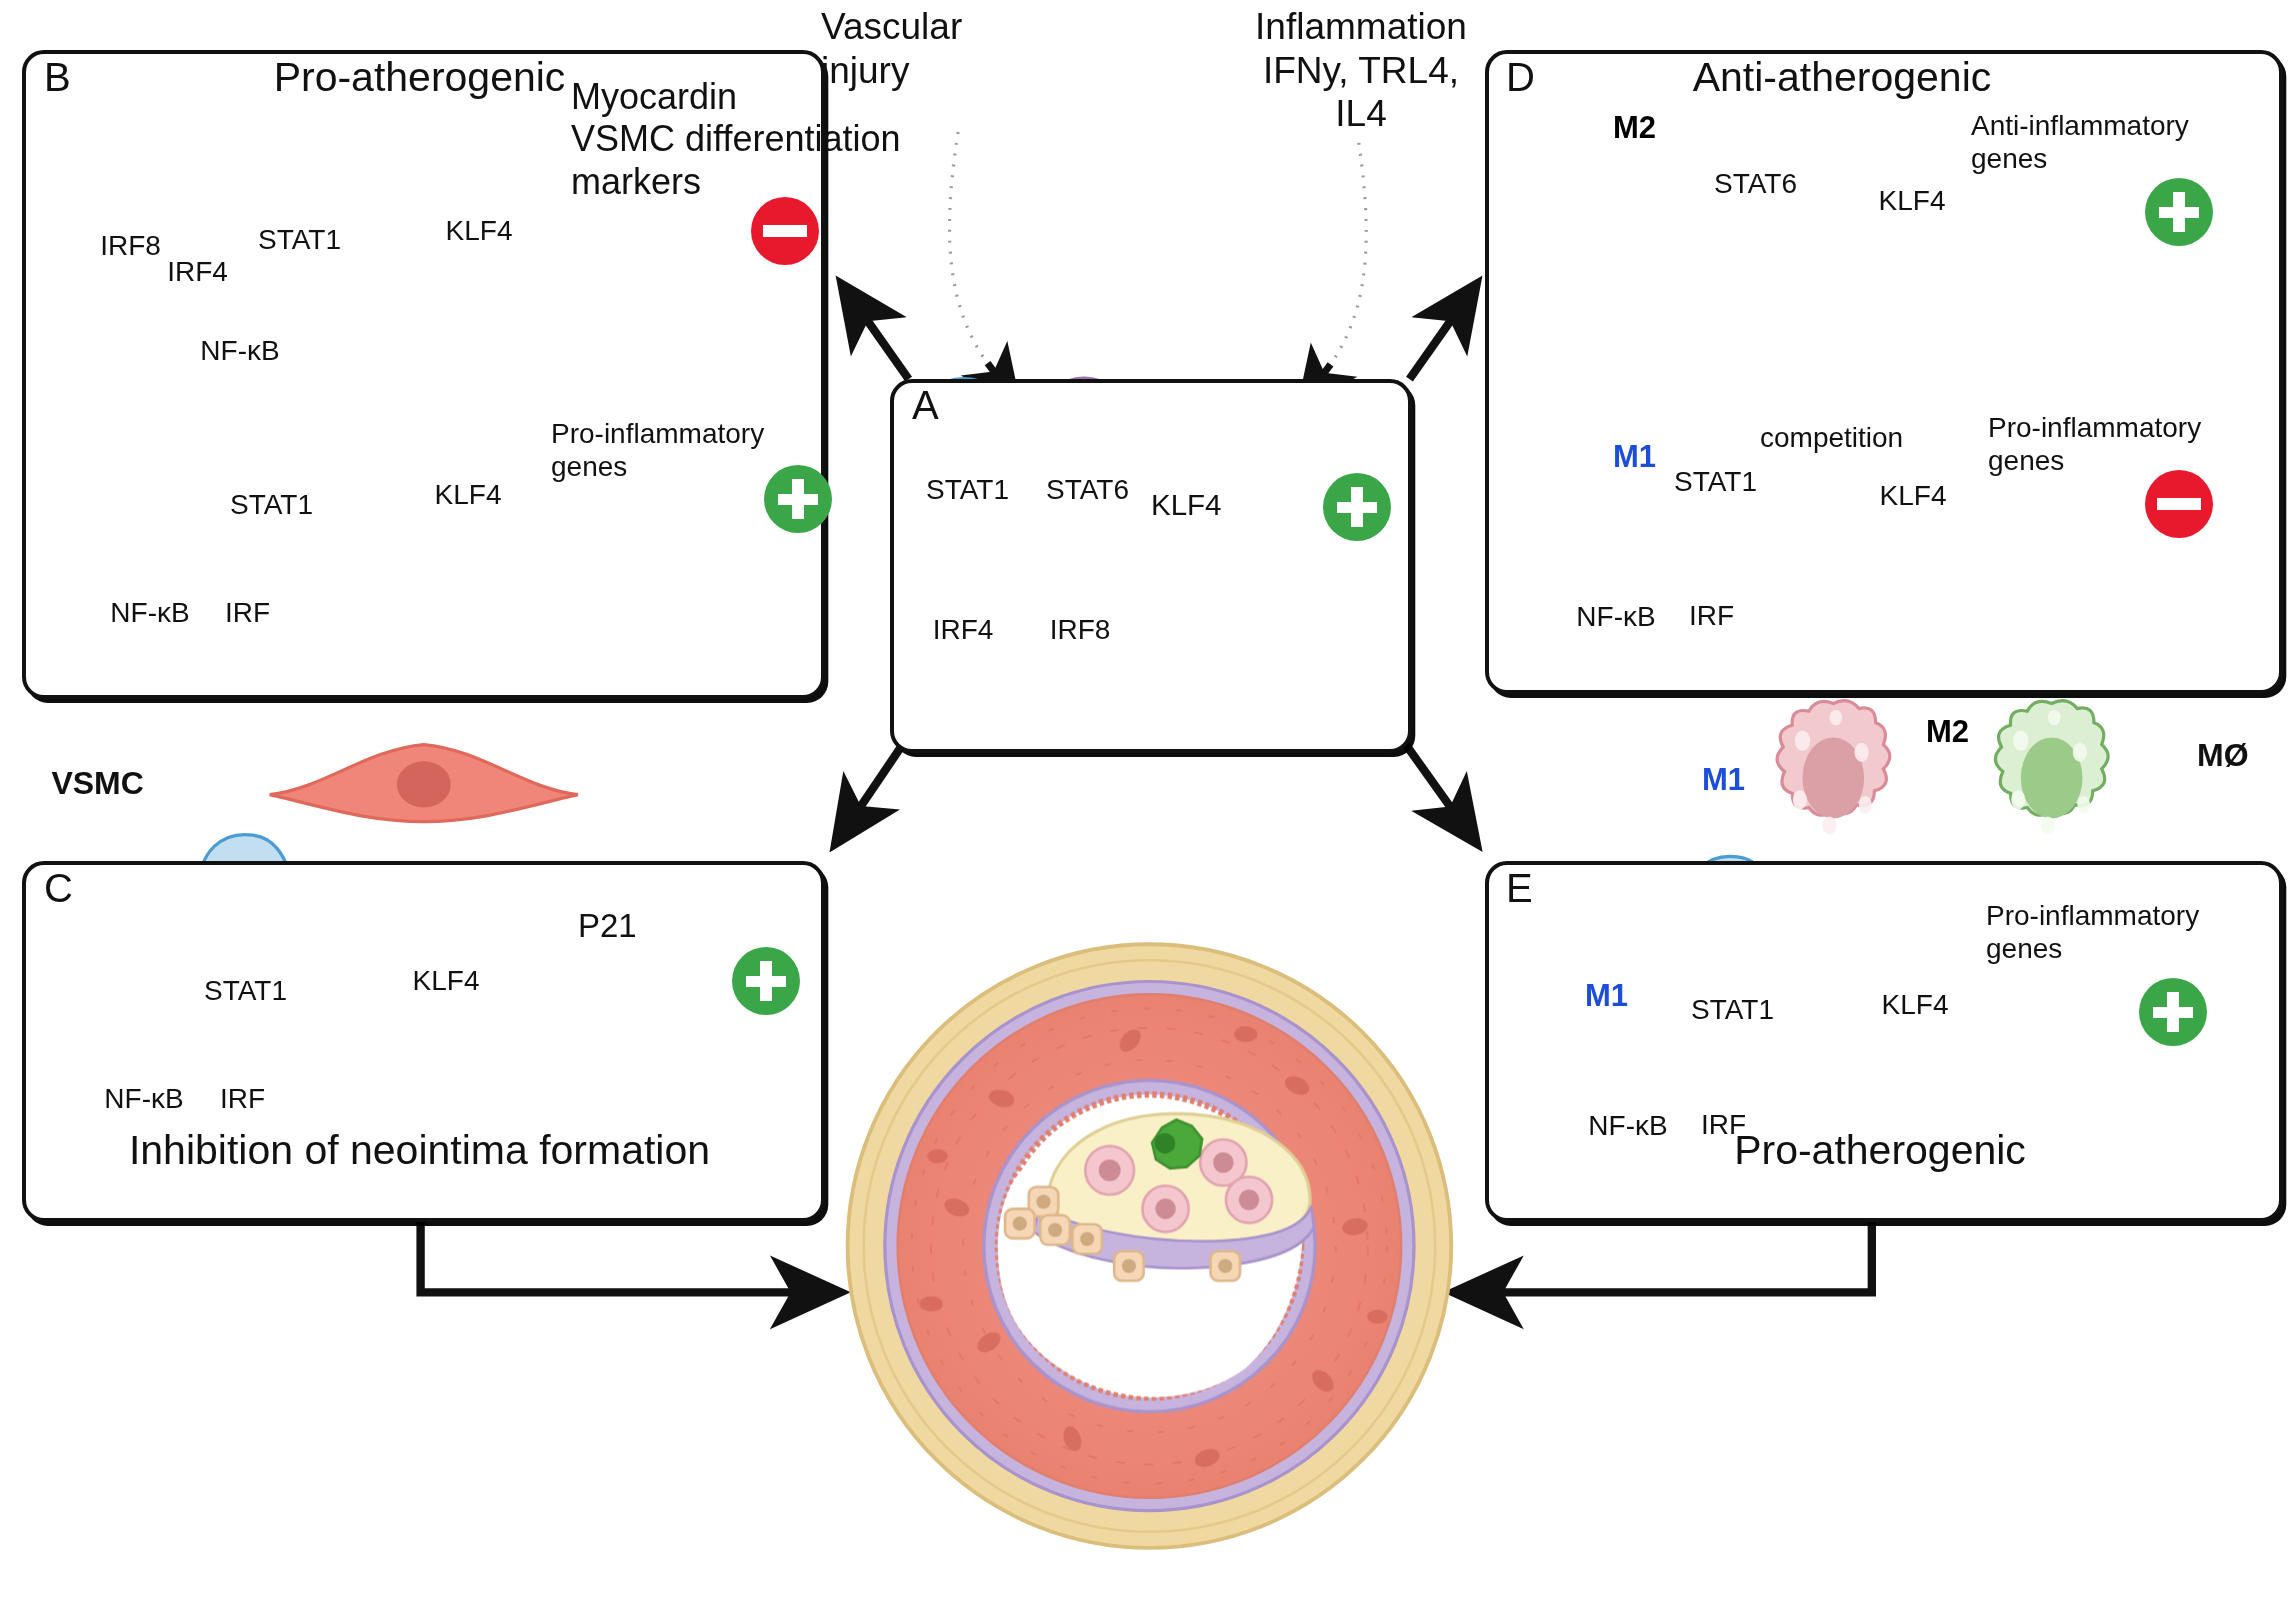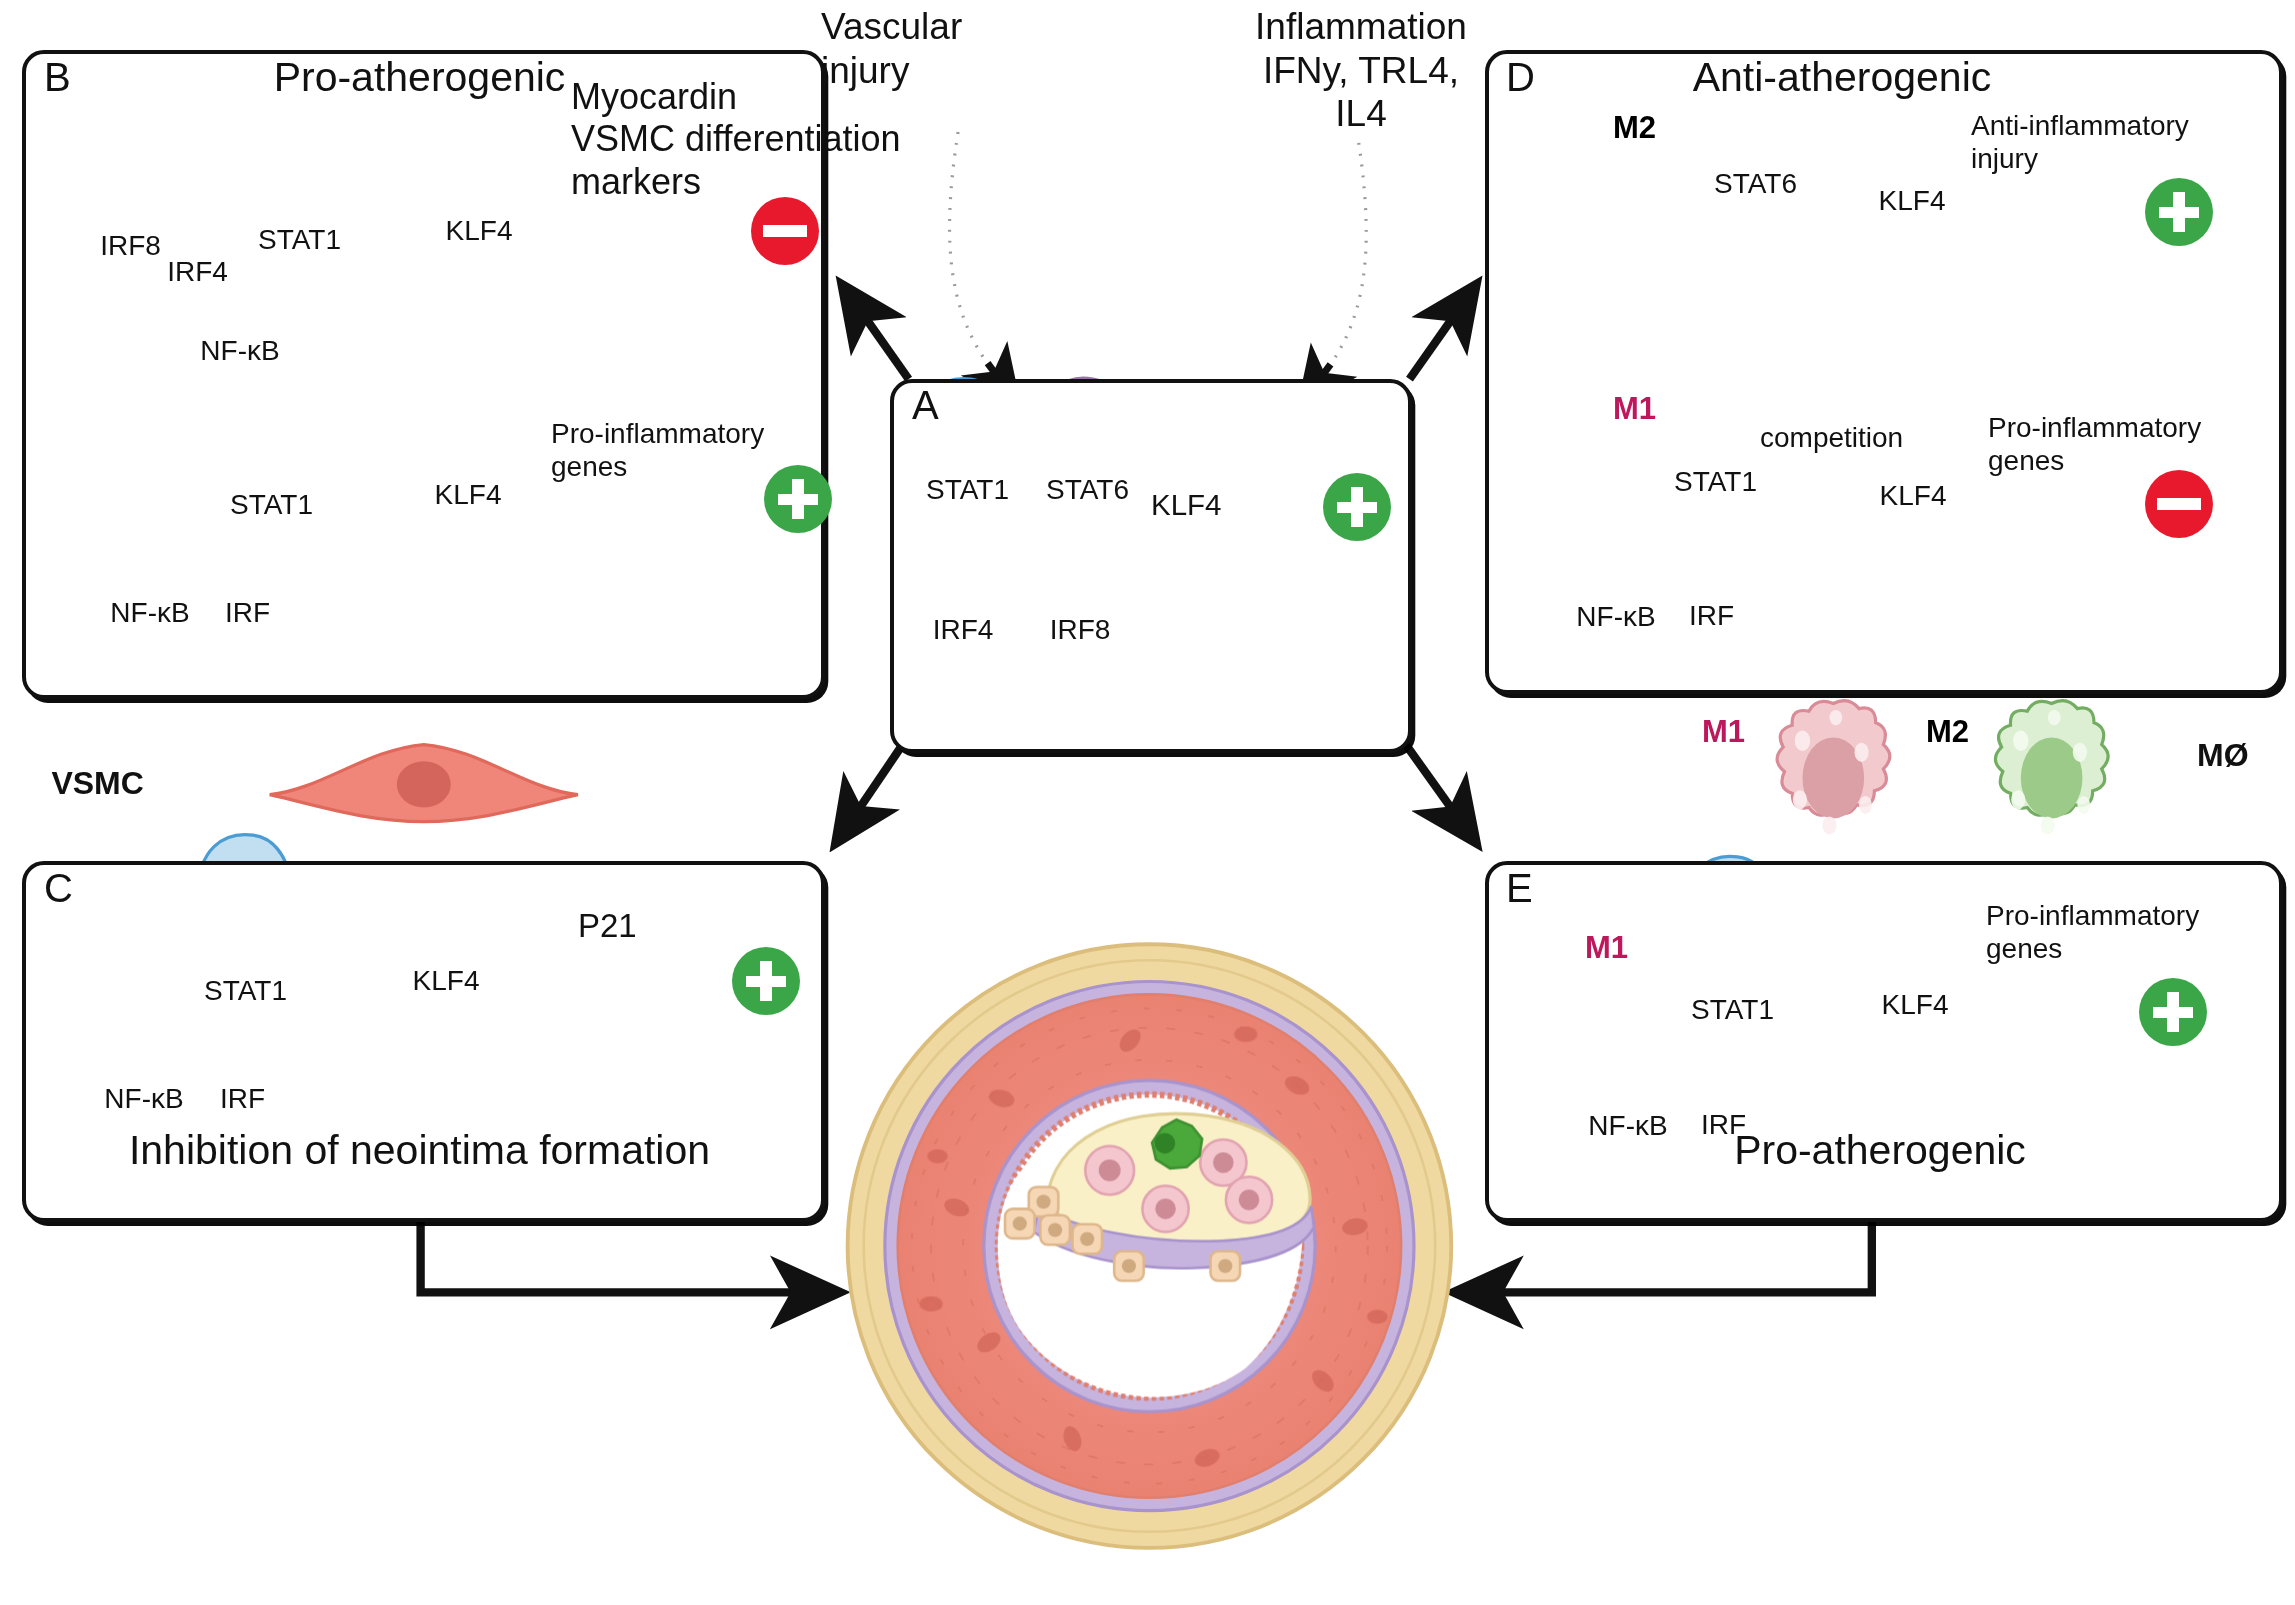--- a/index.html
+++ b/index.html
@@ -5,21 +5,21 @@
   html,body{margin:0;padding:0;background:#fff;}
   body{width:2295px;height:1606px;position:relative;overflow:hidden;
        font-family:"Liberation Sans",sans-serif;color:#000;}
   .panel{position:absolute;border:4.5px solid #111;border-radius:22px;background:#fff;
          box-shadow:3.9px 4.5px 0 -0.6px rgba(0,0,0,0.95);}
   .plabel{position:absolute;font-size:40px;line-height:1;color:#111;}
   .ptitle{position:absolute;font-size:41px;line-height:1;color:#111;text-align:center;white-space:nowrap;}
   .txt{position:absolute;font-size:29.5px;line-height:1.18;color:#111;white-space:pre-line;}
   .txtc{position:absolute;font-size:33px;line-height:1.2;color:#111;white-space:nowrap;}
   .bold{font-weight:bold;}
-  .m1lab{position:absolute;font-size:31px;font-weight:bold;color:#be185d;white-space:nowrap;}
+  .m1lab{position:absolute;font-size:31px;font-weight:bold;color:#1d4ed8;white-space:nowrap;margin-top:48px;}
   .m2lab{position:absolute;font-size:31px;font-weight:bold;color:#000000;white-space:nowrap;}
   .svgl{position:absolute;left:0;top:0;width:2295px;height:1606px;pointer-events:none;}
   .pname{position:absolute;font-size:28px;color:#111;white-space:nowrap;text-align:center;}
   .circ{position:absolute;border-radius:50%;}
   .plus-c{background:#3aa648;}
   .minus-c{background:#e8192c;}
   .plus-c::before,.plus-c::after,.minus-c::before{content:"";position:absolute;background:#fff;}
   .plus-c::before{left:20%;top:42%;width:60%;height:17%;}
   .plus-c::after{top:20%;left:41.5%;height:60%;width:17%;}
   .minus-c::before{left:18%;top:41%;width:64%;height:18%;}
@@ -453,21 +453,21 @@
 IL4</div>
 
 <div class="txt" style="left:571px;top:76px;width:360px;font-size:36px;">Myocardin
 VSMC differentiation
 markers</div>
 <div class="txt" style="left:551px;top:417px;width:270px;font-size:28px;">Pro-inflammatory
 genes</div>
 <div class="txt" style="left:1151px;top:488px;width:193px;font-size:29.5px;">KLF4</div>
 <div class="txt" style="left:578px;top:907px;width:193px;font-size:33px;">P21</div>
 <div class="txt" style="left:1971px;top:109px;width:283px;font-size:28px;">Anti-inflammatory
-injury</div>
+genes</div>
 <div class="txt" style="left:1988px;top:411px;width:283px;font-size:28px;">Pro-inflammatory
 genes</div>
 <div class="txt" style="left:1986px;top:899px;width:283px;font-size:28px;">Pro-inflammatory
 genes</div>
 
 <div class="txt" style="left:1760px;top:421px;width:231px;font-size:28px;">competition</div>
 
 <div class="m2lab" style="left:1613px;top:110px;">M2</div>
 <div class="m1lab" style="left:1613px;top:391px;">M1</div>
 <div class="m1lab" style="left:1585px;top:930px;">M1</div>

